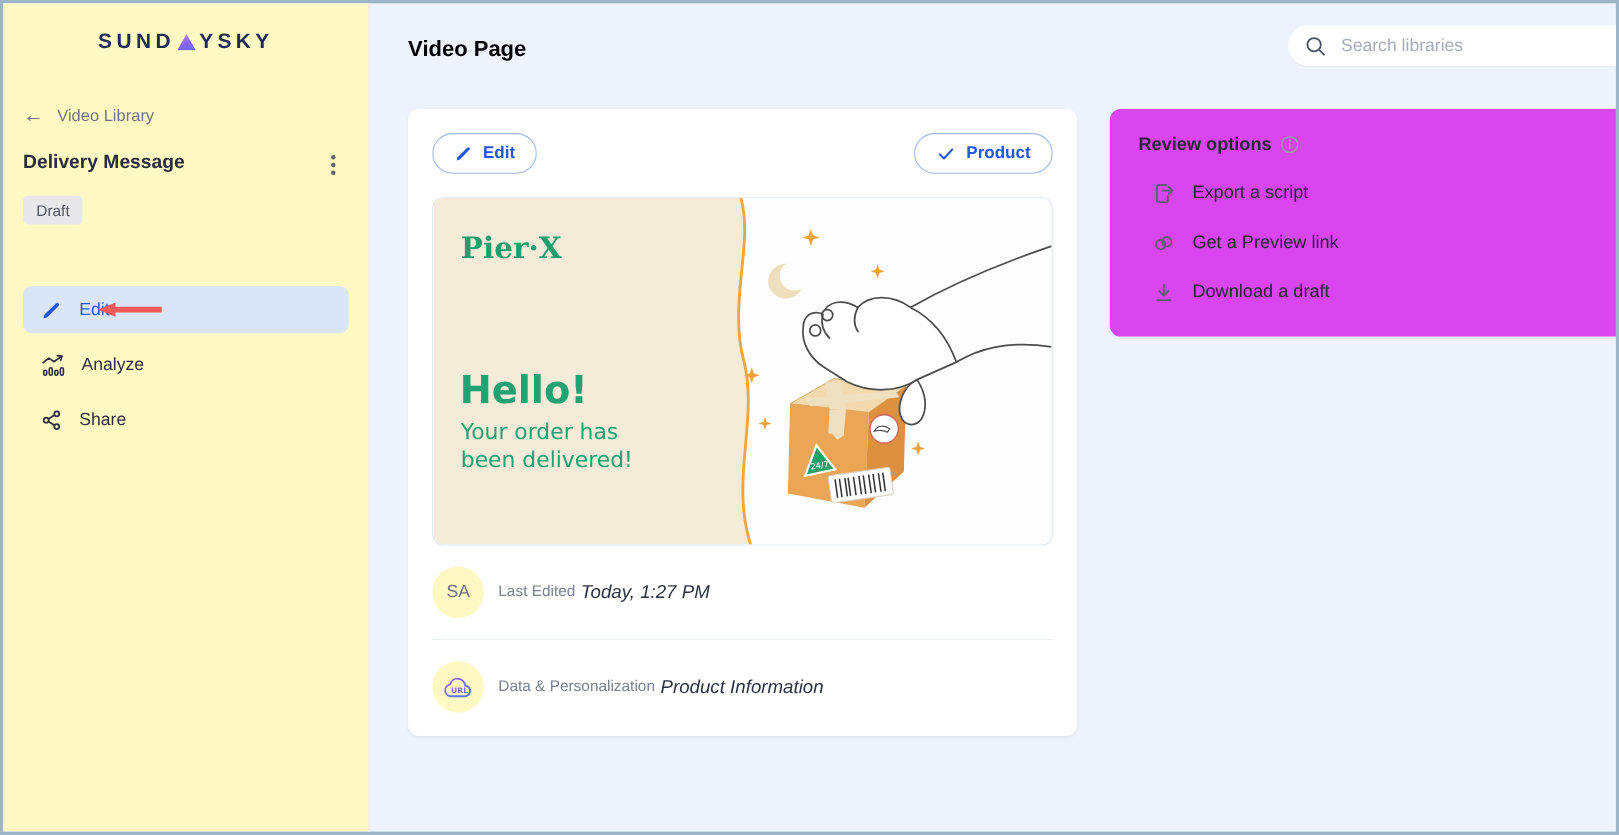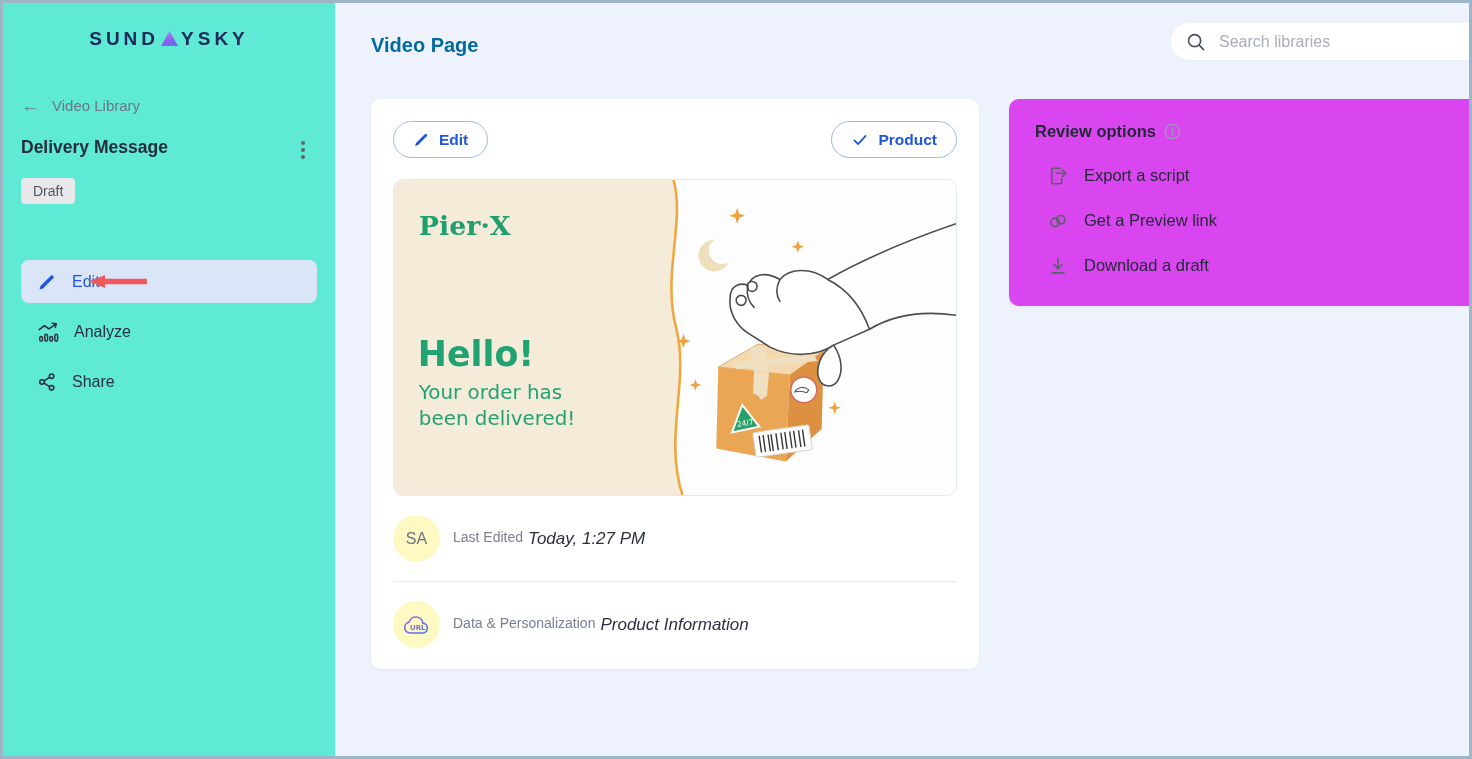--- a/index.html
+++ b/index.html
@@ -9,21 +9,21 @@
     border:3px solid #9db5c8;
     display:flex;
     background:#edf2fc;
     font-family:"Liberation Sans", sans-serif;
     overflow:hidden;
     position:relative;
   }
   
   .sidebar{
     width:333px;min-width:333px;height:100%;
-    background:#5eead4;border-right:1px solid #e4e9f3;
+    background:#fef9c3;border-right:1px solid #e4e9f3;
     position:relative;
   }
   .logo{
     margin:25px auto 0;width:100%;text-align:center;
     font-weight:bold;font-size:19px;letter-spacing:4px;color:#1e2a5a;
     display:flex;align-items:center;justify-content:center;gap:2px;
   }
   .logo-triangle{
     width:17px;height:15px;display:inline-block;margin:0 1px 1px 0;
     background:linear-gradient(160deg,#c18cf2 0%,#8a63ee 55%,#5f6cf0 100%);
@@ -49,21 +49,21 @@
     height:43px;display:flex;align-items:center;gap:15px;
     padding:0 16px;border-radius:8px;margin-bottom:7px;
     font-size:16px;color:#2b3040;cursor:pointer;
   }
   .nav-item.active{background:#dbe5f8;color:#2157df;font-weight:500;}
   .nav-item svg{flex:0 0 auto;}
   .arrow-annotation{position:absolute;left:84px;top:14px;}
   
   .main{flex:1;padding:20px 32px 0 35px;}
   .main-header{display:flex;align-items:center;justify-content:space-between;}
-  .page-title{font-size:20px;font-weight:600;color:#0369a1;margin:8px 0 0 0;}
+  .page-title{font-size:20px;font-weight:600;color:#000000;margin:8px 0 0 0;}
   .search{
     width:334px;height:37px;background:#fff;border-radius:19px;
     display:flex;align-items:center;gap:10px;padding:0 14px;
     box-shadow:0 1px 2px rgba(20,30,60,.03);
   }
   .search input{
     border:none;outline:none;background:transparent;flex:1;
     font-size:16px;color:#3a4050;font-family:"Liberation Sans", sans-serif;
   }
   .search input::placeholder{color:#a7adba;}

